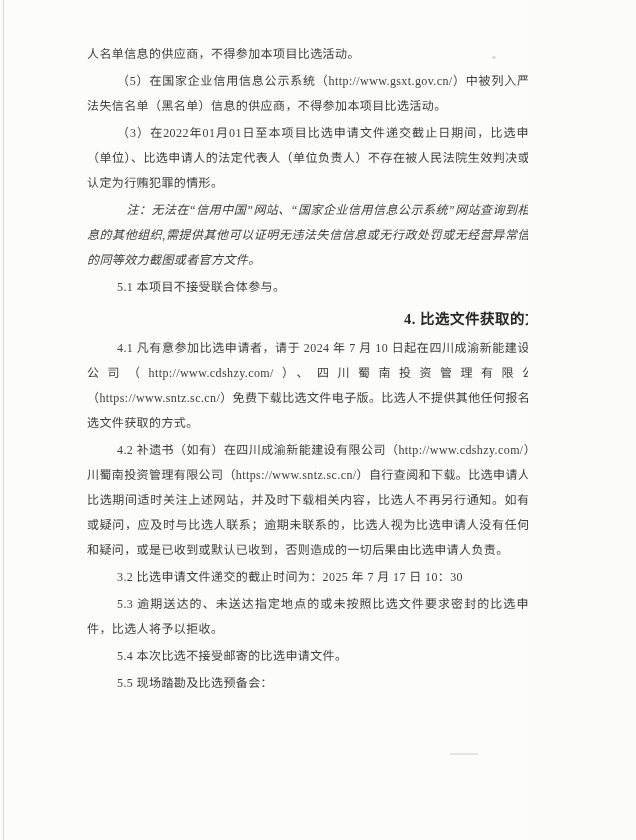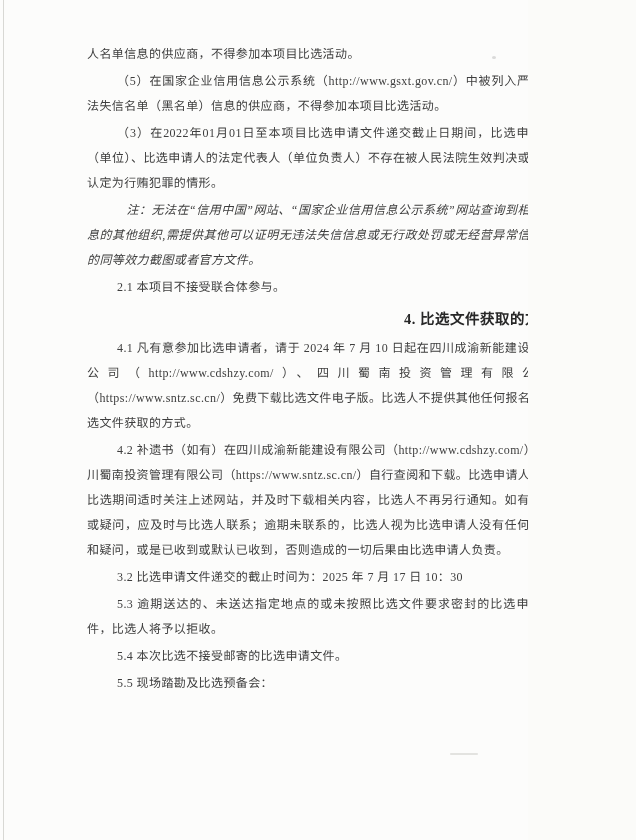--- a/index.html
+++ b/index.html
@@ -76,21 +76,21 @@
 <div class="page">
   <div class="scan-edge"></div>
   <div class="smudge-dot"></div>
   <div class="smudge-line"></div>
 
   <div class="content">
     <p class="body">人名单信息的供应商，不得参加本项目比选活动。</p>
     <p class="body indent">（5）在国家企业信用信息公示系统（http://www.gsxt.gov.cn/）中被列入严重违法失信名单（黑名单）信息的供应商，不得参加本项目比选活动。</p>
     <p class="body indent">（3）在2022年01月01日至本项目比选申请文件递交截止日期间，比选申请人（单位）、比选申请人的法定代表人（单位负责人）不存在被人民法院生效判决或裁定认定为行贿犯罪的情形。</p>
     <p class="body indent-note">注：无法在“信用中国”网站、“国家企业信用信息公示系统”网站查询到相应信息的其他组织,需提供其他可以证明无违法失信信息或无行政处罚或无经营异常信息等的同等效力截图或者官方文件。</p>
-    <p class="body indent gap-top">2.1 本项目不接受联合体参与。</p>
+    <p class="body indent gap-top">5.1 本项目不接受联合体参与。</p>
     <h2 class="heading">4. 比选文件获取的方式</h2>
     <p class="body indent">4.1 凡有意参加比选申请者，请于 2024 年 7 月 10 日起在四川成渝新能建设有限公司（http://www.cdshzy.com/）、四川蜀南投资管理有限公司（https://www.sntz.sc.cn/）免费下载比选文件电子版。比选人不提供其他任何报名和比选文件获取的方式。</p>
     <p class="body indent">4.2 补遗书（如有）在四川成渝新能建设有限公司（http://www.cdshzy.com/）、四川蜀南投资管理有限公司（https://www.sntz.sc.cn/）自行查阅和下载。比选申请人应在比选期间适时关注上述网站，并及时下载相关内容，比选人不再另行通知。如有问题或疑问，应及时与比选人联系；逾期未联系的，比选人视为比选申请人没有任何问题和疑问，或是已收到或默认已收到，否则造成的一切后果由比选申请人负责。</p>
     <p class="body indent">3.2 比选申请文件递交的截止时间为：2025 年 7 月 17 日 10：30</p>
     <p class="body indent">5.3 逾期送达的、未送达指定地点的或未按照比选文件要求密封的比选申请文件，比选人将予以拒收。</p>
     <p class="body indent">5.4 本次比选不接受邮寄的比选申请文件。</p>
     <p class="body indent">5.5 现场踏勘及比选预备会：</p>
   </div>
 </div>
 

